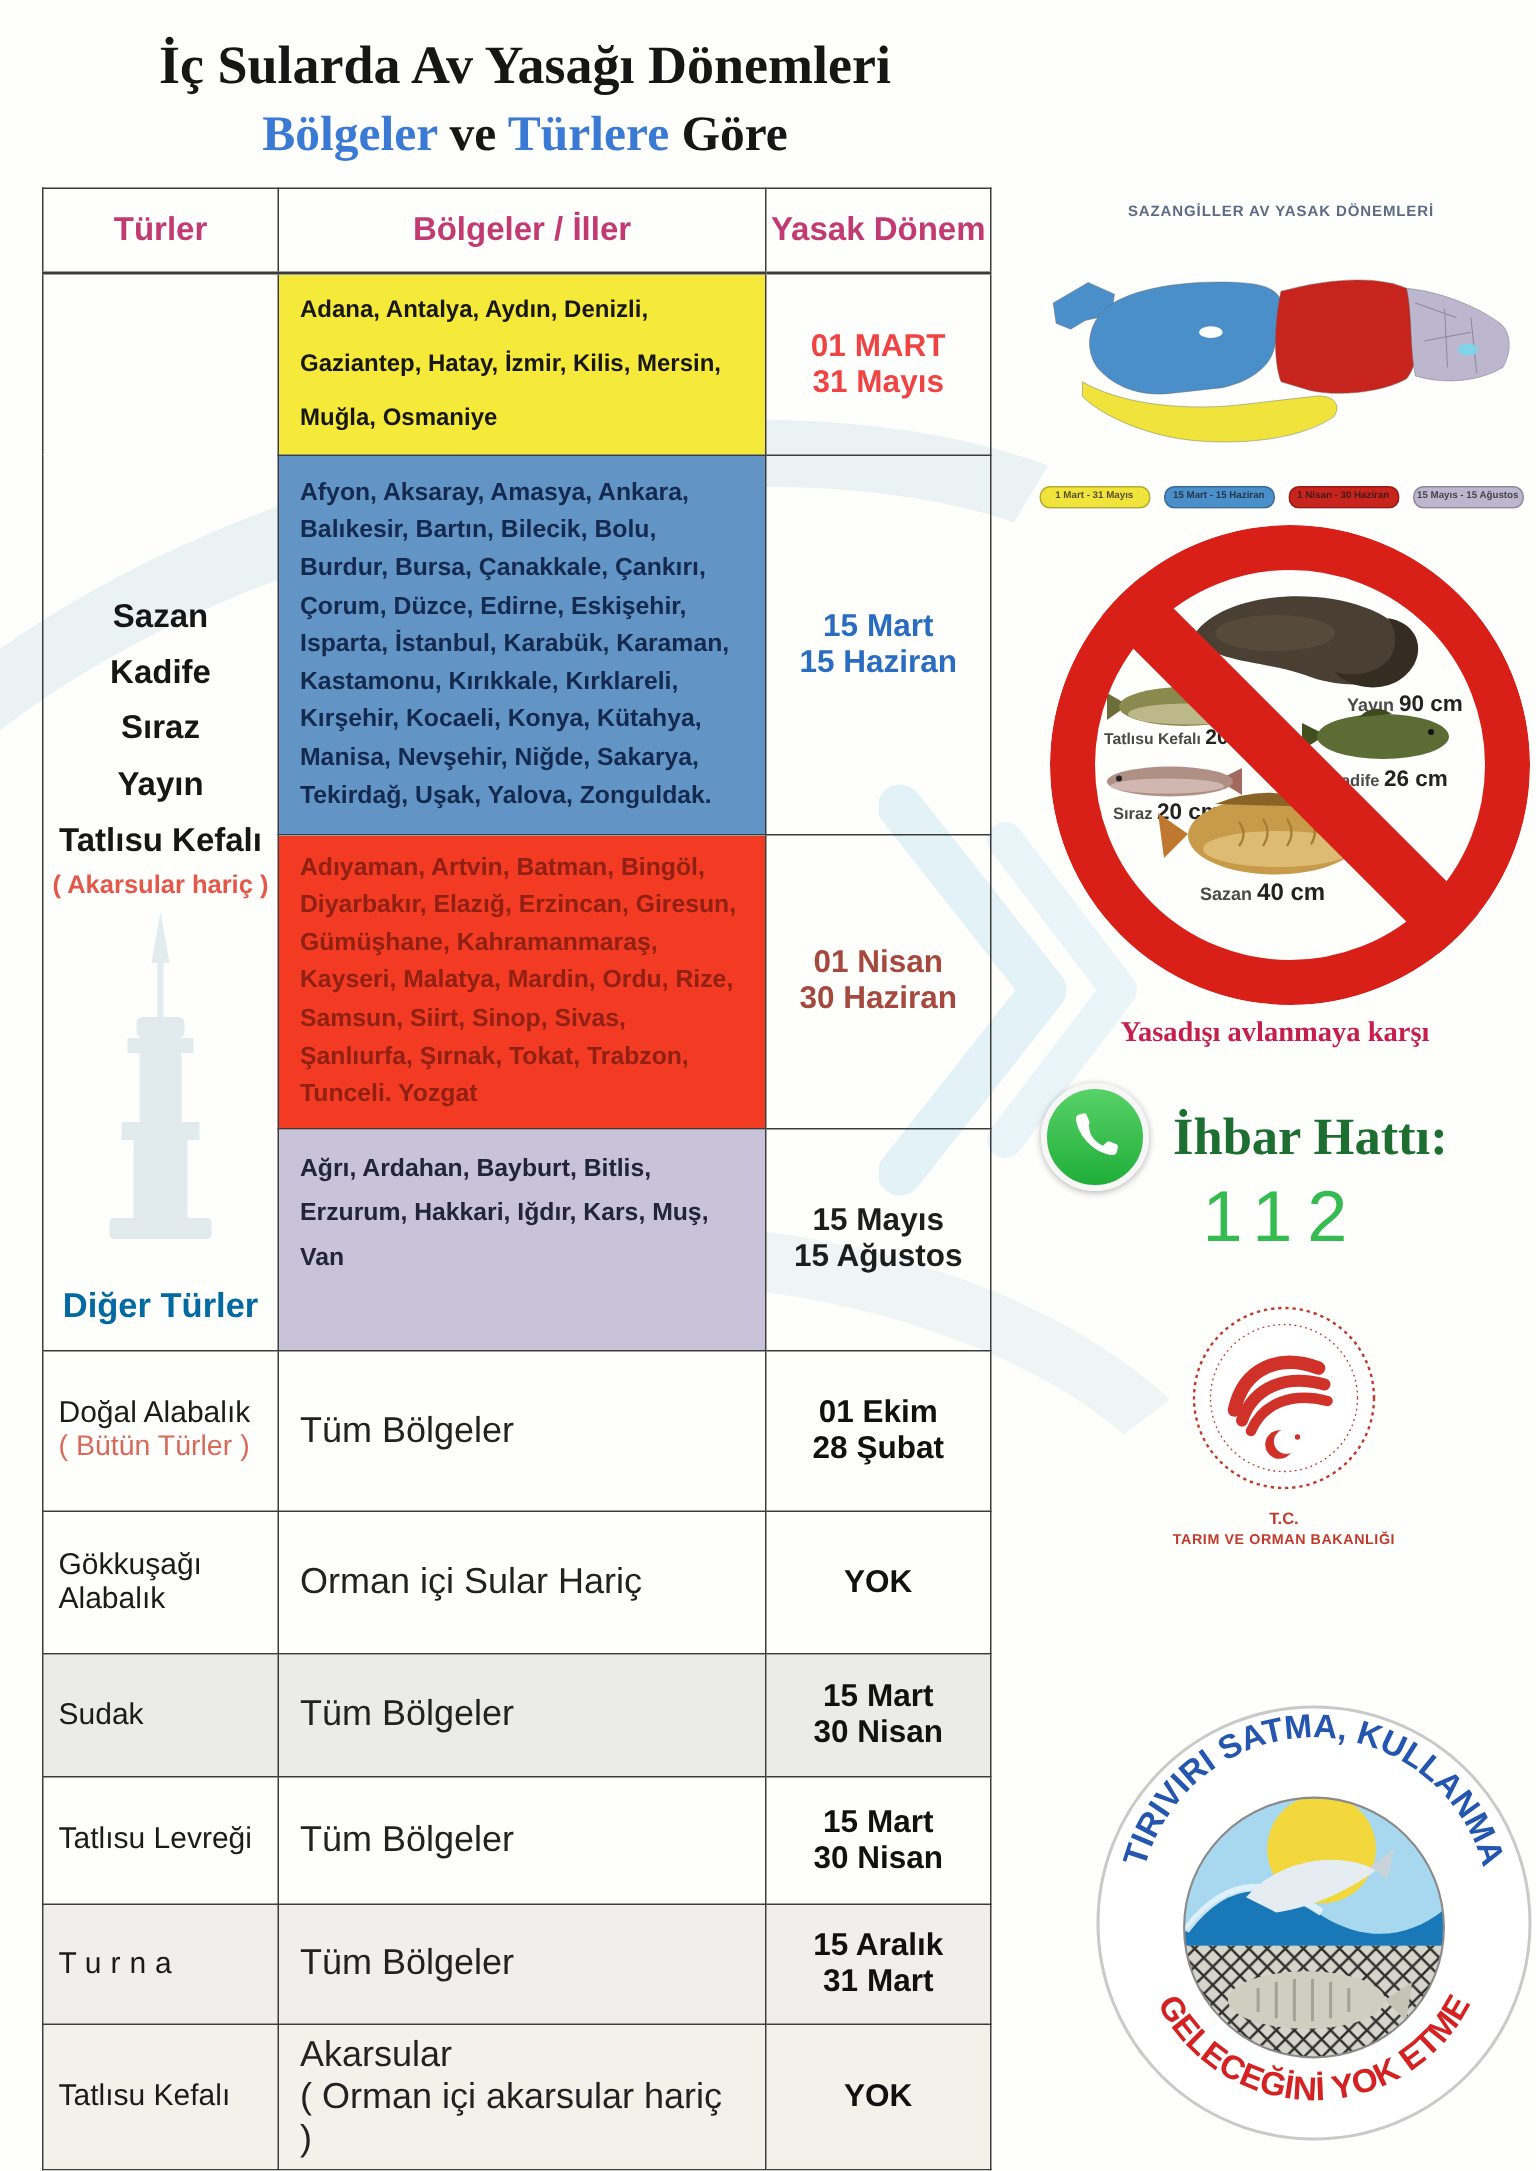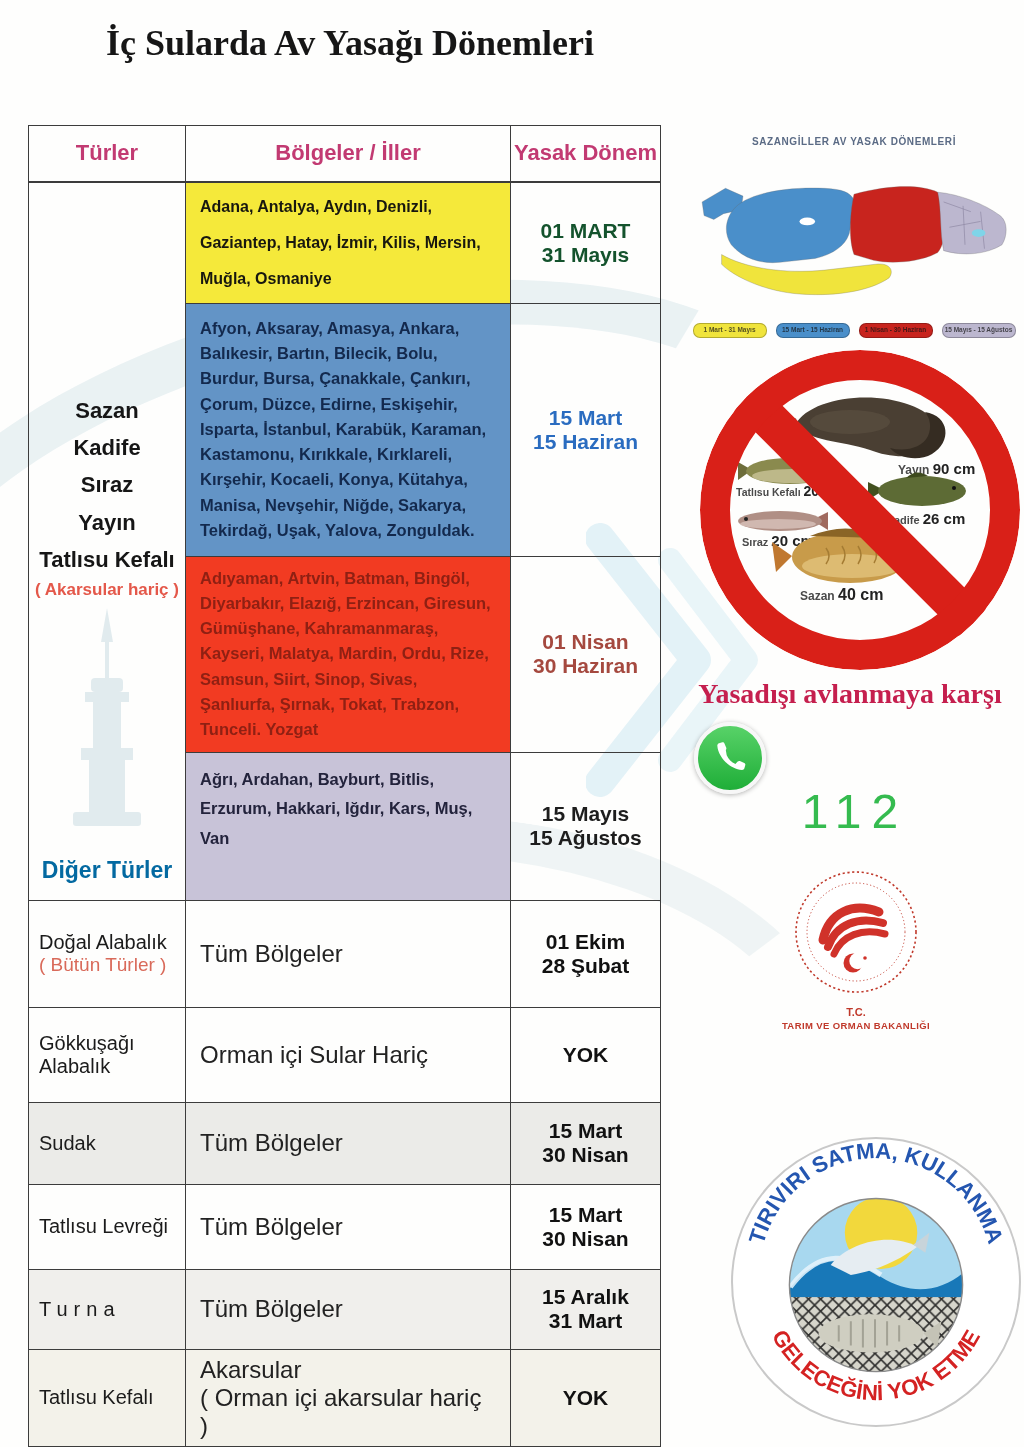--- a/index.html
+++ b/index.html
@@ -53,21 +53,21 @@
   .legend{display:flex;justify-content:center;gap:9px;margin-top:8px;}
   .pill{width:72px;height:13px;border-radius:7px;border:1px solid rgba(0,0,0,.25);
     font-size:6.5px;font-weight:bold;color:rgba(20,20,20,.72);text-align:center;line-height:12px;}
   .ban-sign{position:absolute;left:700px;top:350px;width:320px;height:320px;z-index:2;}
   .sign-mask{position:absolute;inset:0;border-radius:50%;overflow:hidden;z-index:3;pointer-events:none;}
   .sign-ring{position:absolute;inset:0;border-radius:50%;border:30px solid #d92018;}
   .sign-bar{position:absolute;left:-14px;top:141px;width:348px;height:38px;background:#d92018;
     transform:rotate(45deg);border-radius:6px;}
   .fish-svg{position:absolute;inset:0;z-index:1;}
   .report-heading{position:absolute;left:680px;top:678px;width:340px;z-index:2;text-align:center;
-    font-family:"Liberation Serif",serif;font-weight:bold;font-size:28px;color:#c51f4e;}
+    font-family:"Liberation Serif",serif;font-weight:bold;font-size:19px;color:#c51f4e;}
   .hotline{position:absolute;left:694px;top:722px;width:326px;display:flex;align-items:center;gap:16px;z-index:2;}
   .wa-icon{width:64px;height:64px;border-radius:50%;background:linear-gradient(#58d268,#1fae38);
     border:4px solid #f7f7f7;box-shadow:0 1px 5px rgba(0,0,0,.3);display:flex;align-items:center;justify-content:center;}
   .hotline-label{font-family:"Liberation Serif",serif;font-weight:bold;font-size:35px;color:#1d6e31;}
   .number-112{position:absolute;left:690px;top:784px;width:330px;text-align:center;z-index:2;
     font-size:48px;font-weight:normal;color:#35bb4f;letter-spacing:10px;}
   .ministry{position:absolute;left:756px;top:866px;width:200px;text-align:center;z-index:2;}
   .ministry-tc{font-size:11px;font-weight:bold;color:#c0392b;margin-top:-2px;}
   .ministry-name{font-size:9.5px;font-weight:bold;color:#c0392b;letter-spacing:.4px;margin-top:2px;}
   .campaign-badge{position:absolute;left:730px;top:1136px;width:292px;height:292px;z-index:2;}
@@ -77,20 +77,21 @@
 
 <div class="wm wm-band"></div>
 <div class="wm wm-band2"></div>
 <svg class="wm wm-chevron" width="190" height="280" viewBox="0 0 190 280">
   <polyline points="14,18 110,140 14,262" fill="none" stroke="#dbeef5" stroke-width="30" stroke-linejoin="round" stroke-linecap="round"></polyline>
   <polyline points="84,40 160,140 84,240" fill="none" stroke="#e3f2f7" stroke-width="24" stroke-linejoin="round" stroke-linecap="round"></polyline>
 </svg>
 
 <div class="title-wrap">
   <div class="title-1">İç Sularda Av Yasağı Dönemleri</div>
+  <div class="title-2"><span class="blue">Bölgeler</span><span> ve </span><span class="blue">Türlere</span><span> Göre</span></div>
 </div>
 
 <table class="ban">
   <colgroup>
       <col style="width:157px">
       <col style="width:325px">
       <col style="width:150px">
     </colgroup>
   <tbody>
       <tr class="hdr">
@@ -115,21 +116,21 @@
           <rect x="38" y="84" width="44" height="10"></rect>
           <rect x="46" y="94" width="28" height="46"></rect>
           <rect x="34" y="140" width="52" height="12"></rect>
           <rect x="42" y="152" width="36" height="52"></rect>
           <rect x="26" y="204" width="68" height="14" rx="3"></rect>
         </g>
       </svg>
       <div class="other-label">Diğer Türler</div>
     </td>
     <td class="prov" style="background-color: rgb(245, 233, 58);">Adana, Antalya, Aydın, Denizli, Gaziantep, Hatay, İzmir, Kilis, Mersin, Muğla, Osmaniye</td>
-    <td class="period" style="color: #14532d;">
+    <td class="period" style="color: #ef4444;">
       <div>01 MART</div>
       <div>31 Mayıs</div>
     </td>
   </tr>
   <tr class="g-blue">
     <td class="prov" style="background-color: rgb(99, 148, 198);">Afyon, Aksaray, Amasya, Ankara, Balıkesir, Bartın, Bilecik, Bolu, Burdur, Bursa, Çanakkale, Çankırı, Çorum, Düzce, Edirne, Eskişehir, Isparta, İstanbul, Karabük, Karaman, Kastamonu, Kırıkkale, Kırklareli, Kırşehir, Kocaeli, Konya, Kütahya, Manisa, Nevşehir, Niğde, Sakarya, Tekirdağ, Uşak, Yalova, Zonguldak.</td>
     <td class="period" style="color: rgb(42, 108, 192);">
       <div>15 Mart</div>
       <div>15 Haziran</div>
     </td>
@@ -283,20 +284,21 @@
   </div>
 </div>
 
 <div class="report-heading">Yasadışı avlanmaya karşı</div>
 <div class="hotline">
   <div class="wa-icon">
     <svg width="38" height="38" viewBox="0 0 40 40">
       <path fill="#ffffff" d="M13.2,10.6 c1.8,4.2 5.4,7.8 9.6,9.6 l2.6-2.6 c0.6-0.6 1.6-0.8 2.4-0.5 l4.8,2 c1,0.4 1.5,1.4 1.2,2.4 l-1,3.6 c-0.4,1.2-1.5,2-2.7,1.9 C17.3,26.4 3.6,12.7 2.8,0 c0,0 0,0 0,0 c-0.1-1.2 0.7-2.3 1.9-2.7 l3.6-1 c1-0.3 2,0.2 2.4,1.2 l2,4.8 c0.3,0.8 0.1,1.8-0.5,2.4 Z" transform="translate(4,7) scale(0.95)"></path>
     </svg>
   </div>
+  <div class="hotline-label">İhbar Hattı:</div>
 </div>
 <div class="number-112">112</div>
 
 <div class="ministry">
   <svg width="150" height="138" viewBox="0 0 150 138">
     <circle cx="75" cy="66" r="60" fill="#ffffff" stroke="#c0392b" stroke-width="1.6" stroke-dasharray="2.2 2.6"></circle>
     <circle cx="75" cy="66" r="49" fill="none" stroke="#c0392b" stroke-width="0.9" stroke-dasharray="1.2 2.4"></circle>
     <path d="M42,74 C48,46 72,36 98,46" stroke="#d0322a" stroke-width="9" fill="none" stroke-linecap="round"></path>
     <path d="M47,81 C55,58 77,50 102,57" stroke="#d0322a" stroke-width="8" fill="none" stroke-linecap="round"></path>
     <path d="M53,88 C61,69 81,62 104,68" stroke="#d0322a" stroke-width="7" fill="none" stroke-linecap="round"></path>

